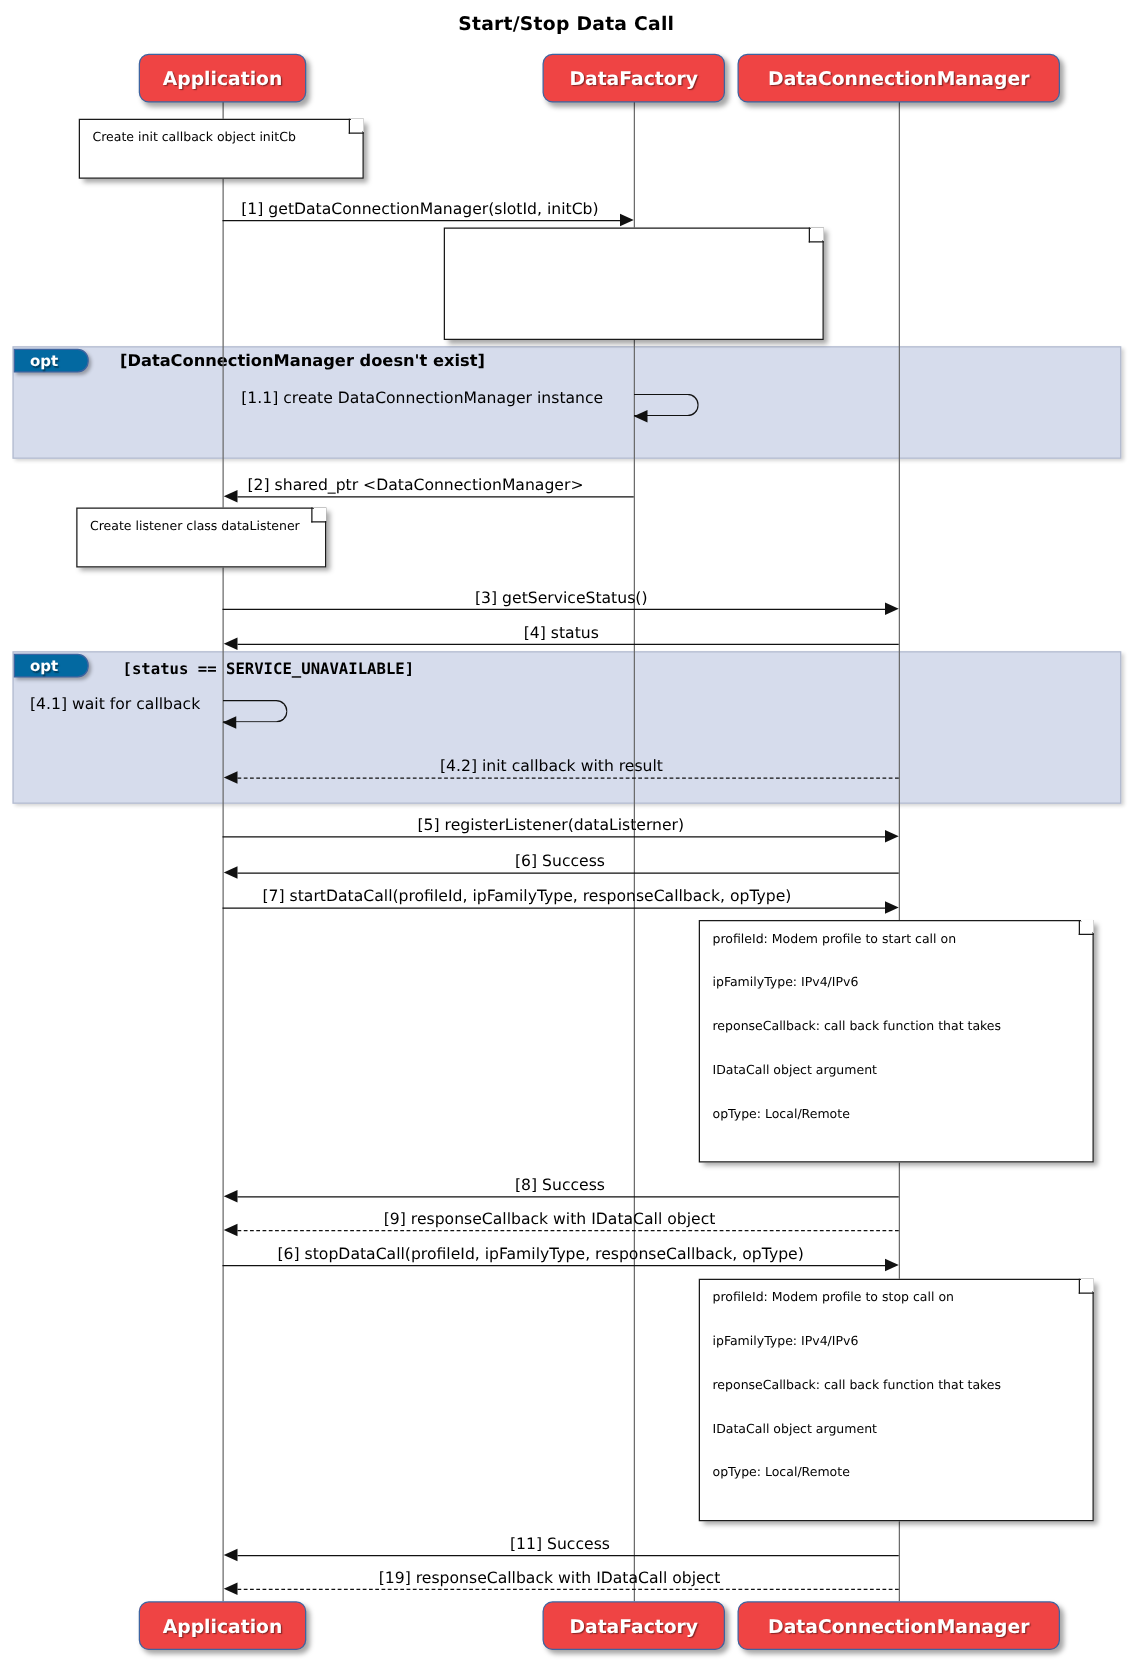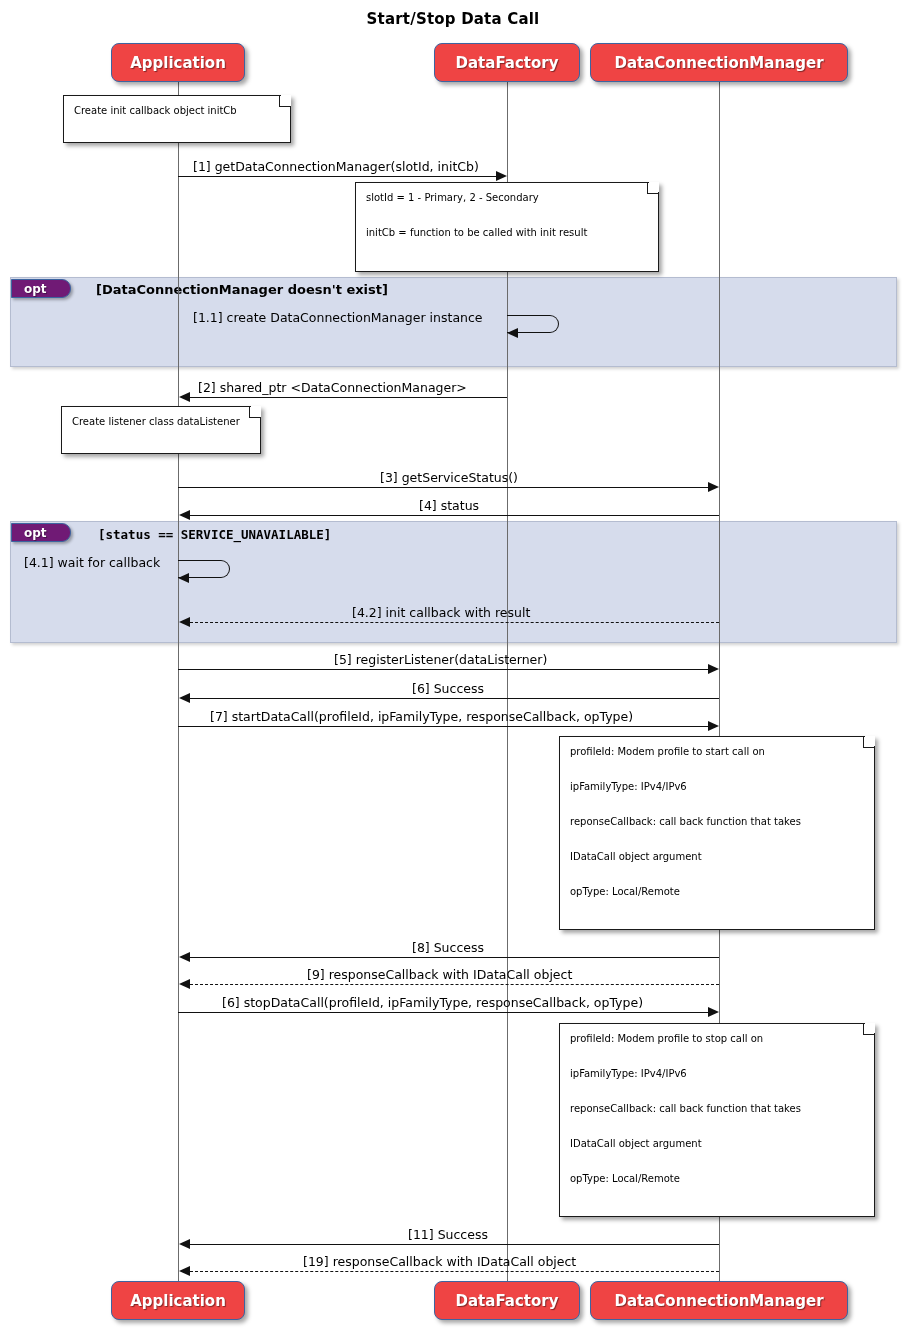--- a/index.html
+++ b/index.html
@@ -32,21 +32,21 @@
 
   
   .frag{
     position:absolute;box-sizing:border-box;
     background:#D6DCEC;
     border:1px solid #B4BCD0;
     box-shadow:2px 2px 3px rgba(0,0,0,.18);
   }
   .frag-tab{
     position:absolute;box-sizing:border-box;
-    background:#701a75;
+    background:#0369a1;
     border:1px solid #3D64A0;
     border-radius:0 9px 9px 0;
     color:#fff;font-weight:bold;font-size:12px;
     display:flex;align-items:center;
     padding-left:12px;
     text-shadow:1px 1px 1px rgba(0,0,0,.4);
     box-shadow:2px 2px 3px rgba(0,0,0,.3);
   }
   .frag-cond{
     position:absolute;font-size:13px;font-weight:bold;white-space:nowrap;
@@ -136,24 +136,20 @@
       <div class="note-line">Create init callback object initCb</div>
     </div>
   </div>
 
   <div class="msg-label" style="left:193px;top:159px;">[1] getDataConnectionManager(slotId, initCb)</div>
   <div class="msg-line" style="left:178px;top:176px;width:318px;"></div>
   <div class="arrow-r" style="left:496px;top:170.5px;"></div>
 
   <div class="note" style="left:355px;top:182px;width:304px;height:90px;">
     <div class="note-fold"></div>
-    <div class="note-body">
-      <div class="note-line gap">slotId = 1 - Primary, 2 - Secondary</div>
-      <div class="note-line">initCb = function to be called with init result</div>
-    </div>
   </div>
 
   <div class="msg-label" style="left:193px;top:310px;">[1.1] create DataConnectionManager instance</div>
   <div class="selfloop" style="left:507px;top:315px;width:52px;height:18px;"></div>
   <div class="arrow-l" style="left:507px;top:327.5px;"></div>
 
   <div class="msg-label" style="left:198px;top:380px;">[2] shared_ptr &lt;DataConnectionManager&gt;</div>
   <div class="msg-line" style="left:190px;top:397px;width:317px;"></div>
   <div class="arrow-l" style="left:179px;top:391.5px;"></div>
 

